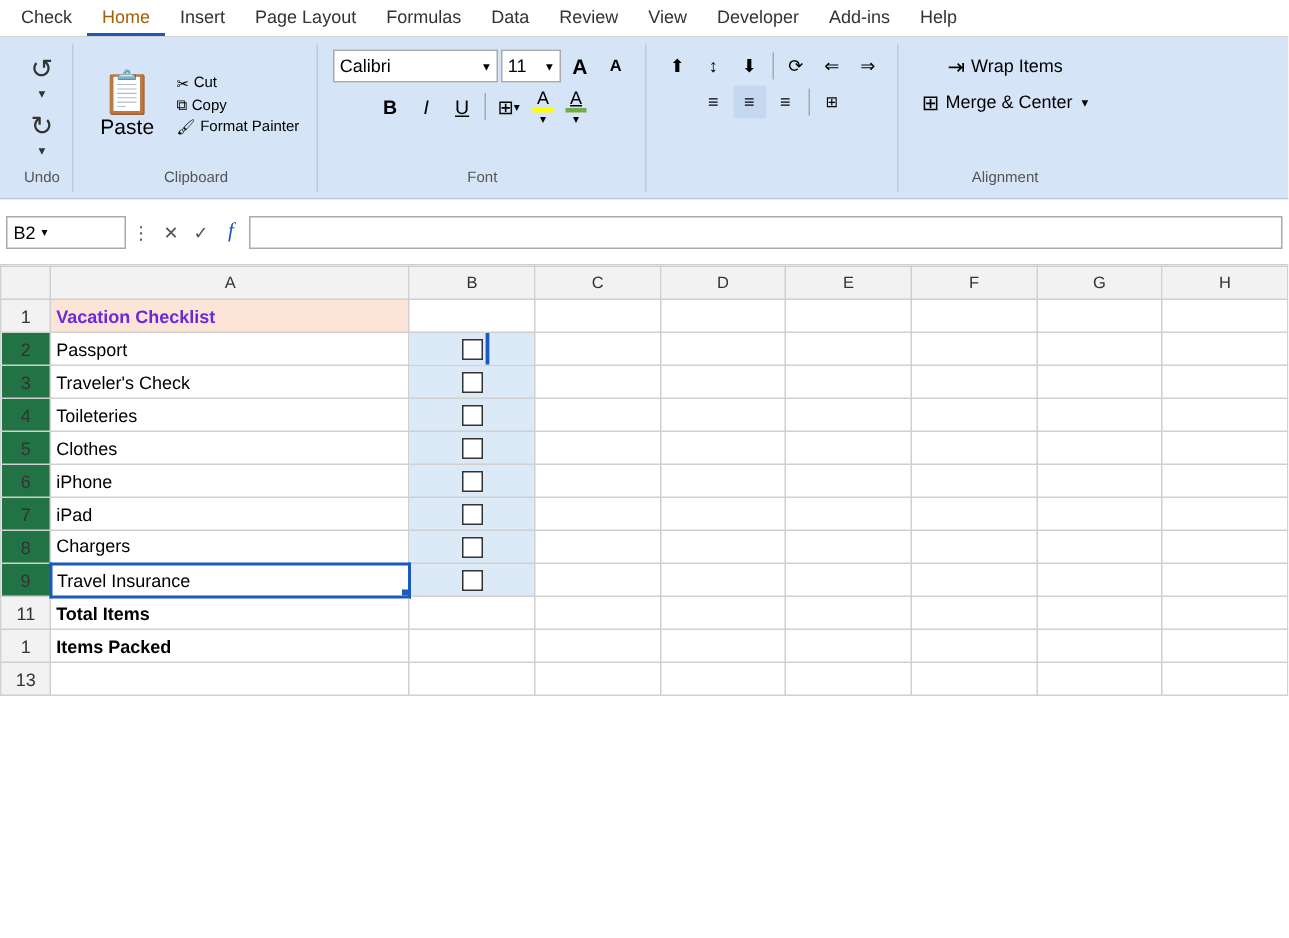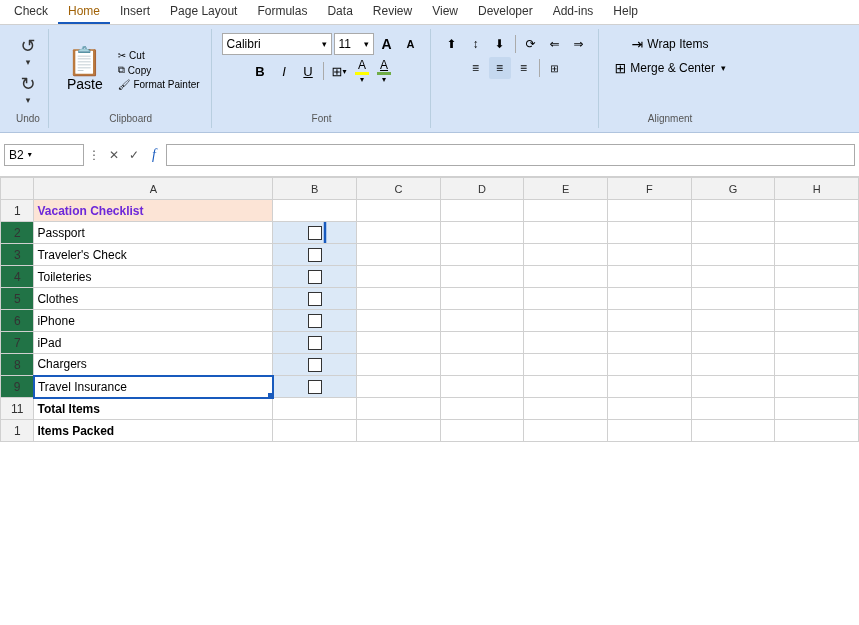--- a/index.html
+++ b/index.html
@@ -575,15 +575,26 @@
           <td class="row-num">1</td>
           <td class="bold-cell">Items Packed</td>
           <td></td>
           <td></td>
           <td></td>
           <td></td>
           <td></td>
           <td></td>
           <td></td>
         </tr>
+        <tr>
+          <td class="row-num">13</td>
+          <td></td>
+          <td></td>
+          <td></td>
+          <td></td>
+          <td></td>
+          <td></td>
+          <td></td>
+          <td></td>
+        </tr>
       </tbody>
   </table>
 </div>
 
 </body></html>

